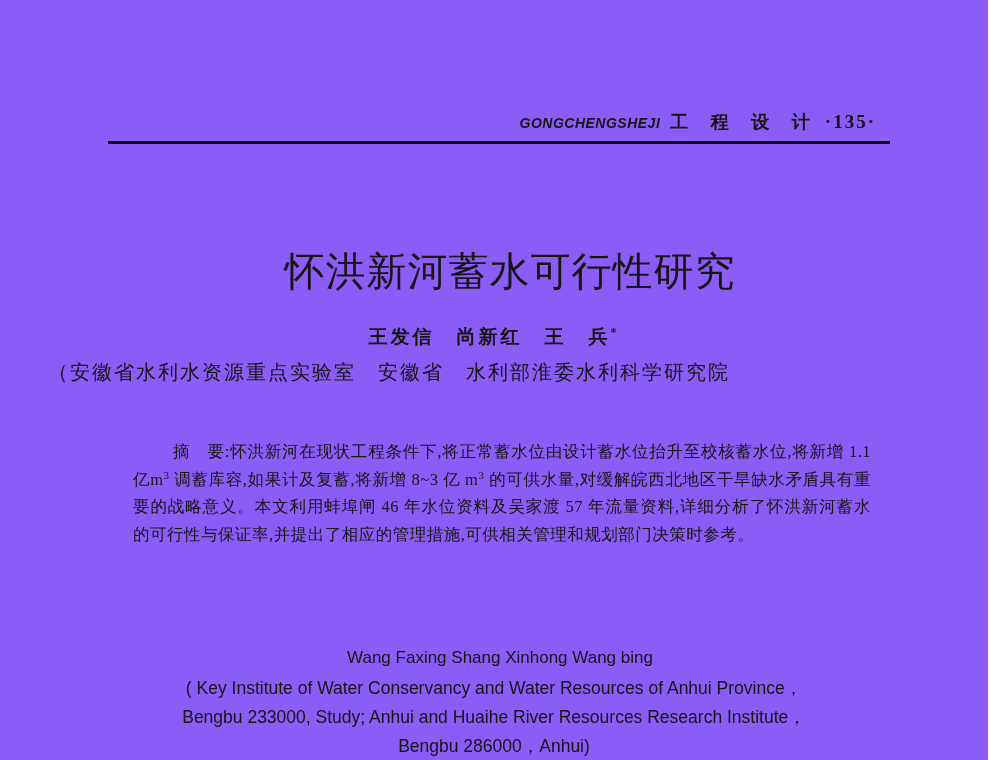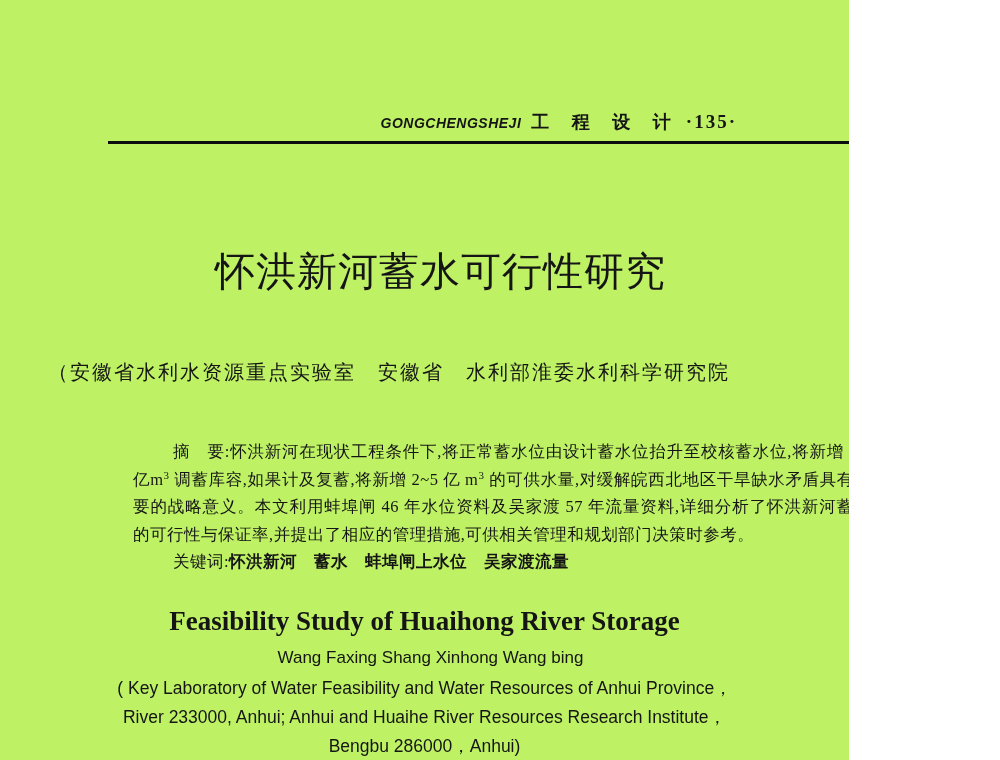--- a/index.html
+++ b/index.html
@@ -2,23 +2,23 @@
 <html><head>
 <meta charset="utf-8">
 <style>
   html, body {
     margin: 0;
     padding: 0;
     background: #ffffff;
   }
   .page {
     position: relative;
-    width: 849px;
+    width: 988px;
     height: 760px;
-    background: #bef264;
+    background: #8b5cf6;
     color: #151515;
     font-family: "Liberation Serif", "DejaVu Serif", serif;
     overflow: hidden;
   }
 
   
   .journal-header {
     position: absolute;
     top: 110px;
     right: 112px;
@@ -153,31 +153,30 @@
 
   <div class="journal-header">
     <span class="journal-pinyin">GONGCHENGSHEJI</span>
     <span class="journal-cn">工 程 设 计</span>
     <span class="journal-pageno">·135·</span>
   </div>
   <div class="header-rule"></div>
 
   <div class="cn-title">怀洪新河蓄水可行性研究</div>
 
+  <div class="cn-authors"><span>王发信　尚新红　王　兵</span><sup>*</sup></div>
 
   <div class="cn-affiliation">
     <div>（安徽省水利水资源重点实验室　安徽省　水利部淮委水利科学研究院</div>
   </div>
 
   <div class="abstract-block">
-    <p><span class="abstract-label">摘　要:</span><span>怀洪新河在现状工程条件下,将正常蓄水位由设计蓄水位抬升至校核蓄水位,将新增 1.1 亿</span><span>m</span><sup>3</sup><span> 调蓄库容,如果计及复蓄,将新增 2~5 亿 </span><span>m</span><sup>3</sup><span> 的可供水量,对缓解皖西北地区干旱缺水矛盾具有重要的战略意义。本文利用蚌埠闸 46 年水位资料及吴家渡 57 年流量资料,详细分析了怀洪新河蓄水的可行性与保证率,并提出了相应的管理措施,可供相关管理和规划部门决策时参考。</span></p>
-    <p class="keywords-line"><span class="keywords-label">关键词:</span><span>怀洪新河　蓄水　蚌埠闸上水位　吴家渡流量</span></p>
+    <p><span class="abstract-label">摘　要:</span><span>怀洪新河在现状工程条件下,将正常蓄水位由设计蓄水位抬升至校核蓄水位,将新增 1.1 亿</span><span>m</span><sup>3</sup><span> 调蓄库容,如果计及复蓄,将新增 8~3 亿 </span><span>m</span><sup>3</sup><span> 的可供水量,对缓解皖西北地区干旱缺水矛盾具有重要的战略意义。本文利用蚌埠闸 46 年水位资料及吴家渡 57 年流量资料,详细分析了怀洪新河蓄水的可行性与保证率,并提出了相应的管理措施,可供相关管理和规划部门决策时参考。</span></p>
   </div>
 
-  <div class="en-title">Feasibility Study of Huaihong River Storage</div>
   <div class="en-authors">Wang Faxing Shang Xinhong Wang bing</div>
   <div class="en-affiliation">
-    <div>( Key Laboratory of Water Feasibility and Water Resources of Anhui Province，</div>
-    <div>River 233000, Anhui; Anhui and Huaihe River Resources Research Institute，</div>
+    <div>( Key Institute of Water Conservancy and Water Resources of Anhui Province，</div>
+    <div>Bengbu 233000, Study; Anhui and Huaihe River Resources Research Institute，</div>
     <div>Bengbu 286000，Anhui)</div>
   </div>
 
 </div>
 
 </body></html>

